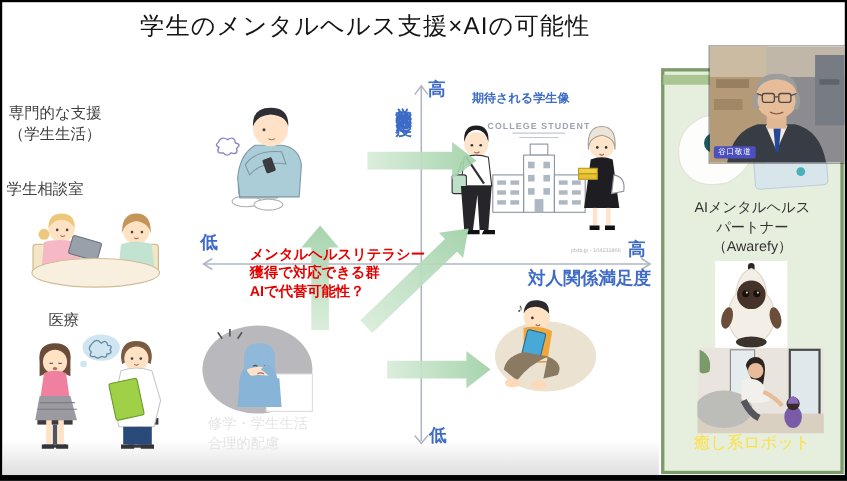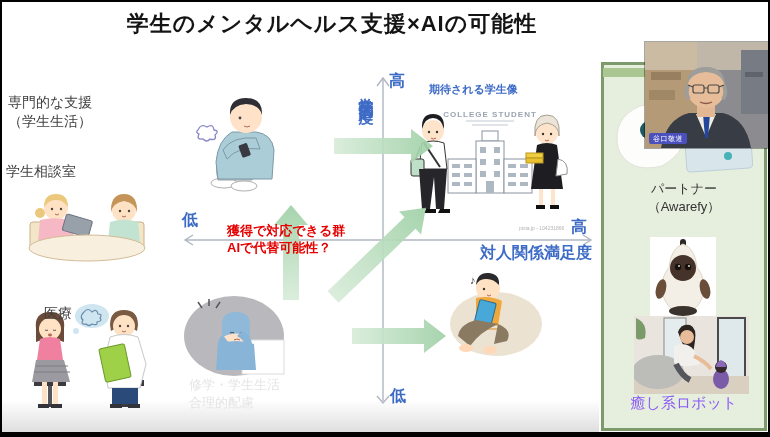--- a/index.html
+++ b/index.html
@@ -3,37 +3,37 @@
 <meta charset="utf-8">
 <style>
   *{margin:0;padding:0;box-sizing:border-box}
   body{background:#333;font-family:"Liberation Sans","DejaVu Sans",sans-serif}
   .screen{position:relative;width:770px;height:437px;background:#000;overflow:hidden}
   .slide-bg{position:absolute;left:2px;top:2px;width:766px;height:430px;background:#fff;z-index:0}
   .bottom-fade{position:absolute;left:2px;top:400px;width:597px;height:32px;z-index:1;
     background:linear-gradient(rgba(200,200,200,0),rgba(190,190,190,.5))}
   .abs{position:absolute}
   .z2{z-index:2}.z3{z-index:3}
-  .title{left:0;top:9px;width:664px;text-align:center;font-size:22px;font-weight:bold;
+  .title{left:0;top:9px;width:664px;text-align:center;font-size:22px;font-weight:normal;
     color:#141414;letter-spacing:1px;z-index:4}
   .gray-label{color:#3f3f3f;font-size:14px;line-height:19px;z-index:4}
   .center{}
   .blue{color:#3d6bc6;font-weight:bold;z-index:4}
   .fs16{font-size:16px}.fs17{font-size:11px}
   .v-label{writing-mode:vertical-rl;text-orientation:upright;font-size:15px;letter-spacing:2px}
   .red-note{left:227px;top:222px;width:170px;color:#e60000;font-size:13px;font-weight:bold;
     line-height:17px;z-index:4}
   .bottom-note{left:189px;top:376px;width:160px;color:#e5e5e5;font-size:13px;line-height:17.5px;z-index:4}
   .watermark{left:519px;top:225px;font-size:5px;color:#b4b4b4;z-index:4}
   .panel{left:601px;top:62px;width:166px;height:369px;background:#e6eedd;
     border:3px solid #7c9a6a;z-index:5}
   .panel-band{left:603px;top:68px;width:162px;height:9px;background:#a9c693;z-index:5}
   .panel-caption{left:601px;width:166px;text-align:center;color:#333;z-index:5}
   .awarefy-caption{top:180px;font-size:13px;line-height:17.5px}
-  .lovot-caption{top:394px;font-size:15px;line-height:18px;color:#8b5cf6}
+  .lovot-caption{top:394px;font-size:15px;line-height:18px;color:#fde047}
   .lovot-caption .big{font-size:17px}
   .webcam{left:645px;top:42px;width:123px;height:106px;overflow:hidden;z-index:6;
     box-shadow:0 0 0 1px rgba(0,0,0,.35)}
   .name-badge{position:absolute;left:4px;bottom:4px;background:#4b50bd;color:#fff;
     font-size:7px;line-height:9px;padding:1px 4px;border-radius:2px;letter-spacing:.5px}
   .letterbox{position:absolute;left:0;top:432px;width:770px;height:5px;background:#000;z-index:7}
   svg{display:block}
 </style>
 </head>
 <body>
@@ -42,21 +42,21 @@
   <div class="slide-bg"></div>
   <div class="bottom-fade"></div>
 
   <div class="abs title">学生のメンタルヘルス支援×AIの可能性</div>
 
   <div class="abs gray-label center" style="left:8px;top:93px;width:150px">
     <span style="display:block">専門的な支援</span>
     <span style="display:block">（学生生活）</span>
   </div>
   <div class="abs gray-label center" style="left:6px;top:162px;width:160px">学生相談室</div>
-  <div class="abs gray-label" style="left:44px;top:304px">医療</div>
+  <div class="abs gray-label" style="left:44px;top:281px">医療</div>
 
   <svg class="abs z2" style="left:6px;top:186px" width="160" height="78" viewBox="0 0 160 78">
     <rect x="24" y="36" width="16" height="28" rx="3" fill="#f3e6c8" stroke="#c9b289"></rect>
     <rect x="122" y="36" width="16" height="28" rx="3" fill="#f3e6c8" stroke="#c9b289"></rect>
     <circle cx="34" cy="27" r="5" fill="#ecc87c"></circle>
     <circle cx="50" cy="22" r="12" fill="#ffe2c4"></circle>
     <path d="M38 21 Q38 8 50 8 Q62 8 62 21 Q56 13 50 14 Q44 13 38 21 Z" fill="#ecc87c"></path>
     <circle cx="46" cy="23" r="1.2" fill="#444"></circle>
       <circle cx="55" cy="23" r="1.2" fill="#444"></circle>
     <path d="M49 28 q2 2 4 0" stroke="#b06a5a" fill="none"></path>
@@ -172,20 +172,21 @@
 
   <div class="abs blue v-label" style="left:356px;top:86px">学業的満足度</div>
   <div class="abs blue fs16" style="left:389px;top:71px">高</div>
   <div class="abs blue fs16" style="left:390px;top:386px">低</div>
   <div class="abs blue fs16" style="left:182px;top:210px">低</div>
   <div class="abs blue fs16" style="left:571px;top:217px">高</div>
   <div class="abs blue fs16" style="left:480px;top:243px">対人関係満足度</div>
   <div class="abs blue fs17" style="left:429px;top:82px">期待される学生像</div>
 
   <div class="abs red-note">
+    <span style="display:block">メンタルヘルスリテラシー</span>
     <span style="display:block">獲得で対応できる群</span>
     <span style="display:block">AIで代替可能性？</span>
   </div>
 
   <svg class="abs z2" style="left:406px;top:101px" width="168" height="128" viewBox="0 0 168 128">
     <text x="84" y="16" text-anchor="middle" font-size="8" font-weight="bold" letter-spacing="1" fill="#9aa4b0">COLLEGE STUDENT</text>
     <path d="M60 20 h48 M66 24 h36" stroke="#c2c8d0" stroke-width="1"></path>
     <g fill="#fff" stroke="#8a94a0" stroke-width="1">
       <rect x="76" y="30" width="16" height="10"></rect>
       <rect x="70" y="40" width="28" height="52"></rect>
@@ -264,20 +265,21 @@
 
   <svg class="abs" style="left:604px;top:80px;z-index:5" width="160" height="96" viewBox="0 0 160 96">
     <path d="M36 26 Q70 18 80 44 Q86 70 58 86 Q24 94 14 68 Q8 38 36 26 Z" fill="#fdfdfb" stroke="#e2e2da"></path>
     <circle cx="45" cy="50" r="9" fill="#1c5a60"></circle>
     <circle cx="45" cy="50" r="3.5" fill="#47c2c8"></circle>
     <rect x="82" y="62" width="66" height="28" rx="4" fill="#d8e6ec" stroke="#bccfd8" transform="rotate(-4 115 76)"></rect>
     <circle cx="124" cy="76" r="4" fill="#47b2b8"></circle>
   </svg>
 
   <div class="abs panel-caption awarefy-caption">
+    <span style="display:block">AIメンタルヘルス</span>
     <span style="display:block">パートナー</span>
     <span style="display:block">（Awarefy）</span>
   </div>
 
   <svg class="abs" style="left:650px;top:237px;z-index:5" width="66" height="82" viewBox="0 0 66 82">
     <rect width="66" height="82" fill="#fff"></rect>
     <rect x="30" y="2" width="6" height="9" rx="3" fill="#2e2824"></rect>
     <path d="M33 7 Q45 11 47 30 L19 30 Q21 11 33 7 Z" fill="#f4efe6" stroke="#ddd5c6"></path>
     <ellipse cx="33" cy="50" rx="21" ry="26" fill="#f4efe6" stroke="#ddd5c6"></ellipse>
     <circle cx="33" cy="31" r="13" fill="#45332a"></circle>

